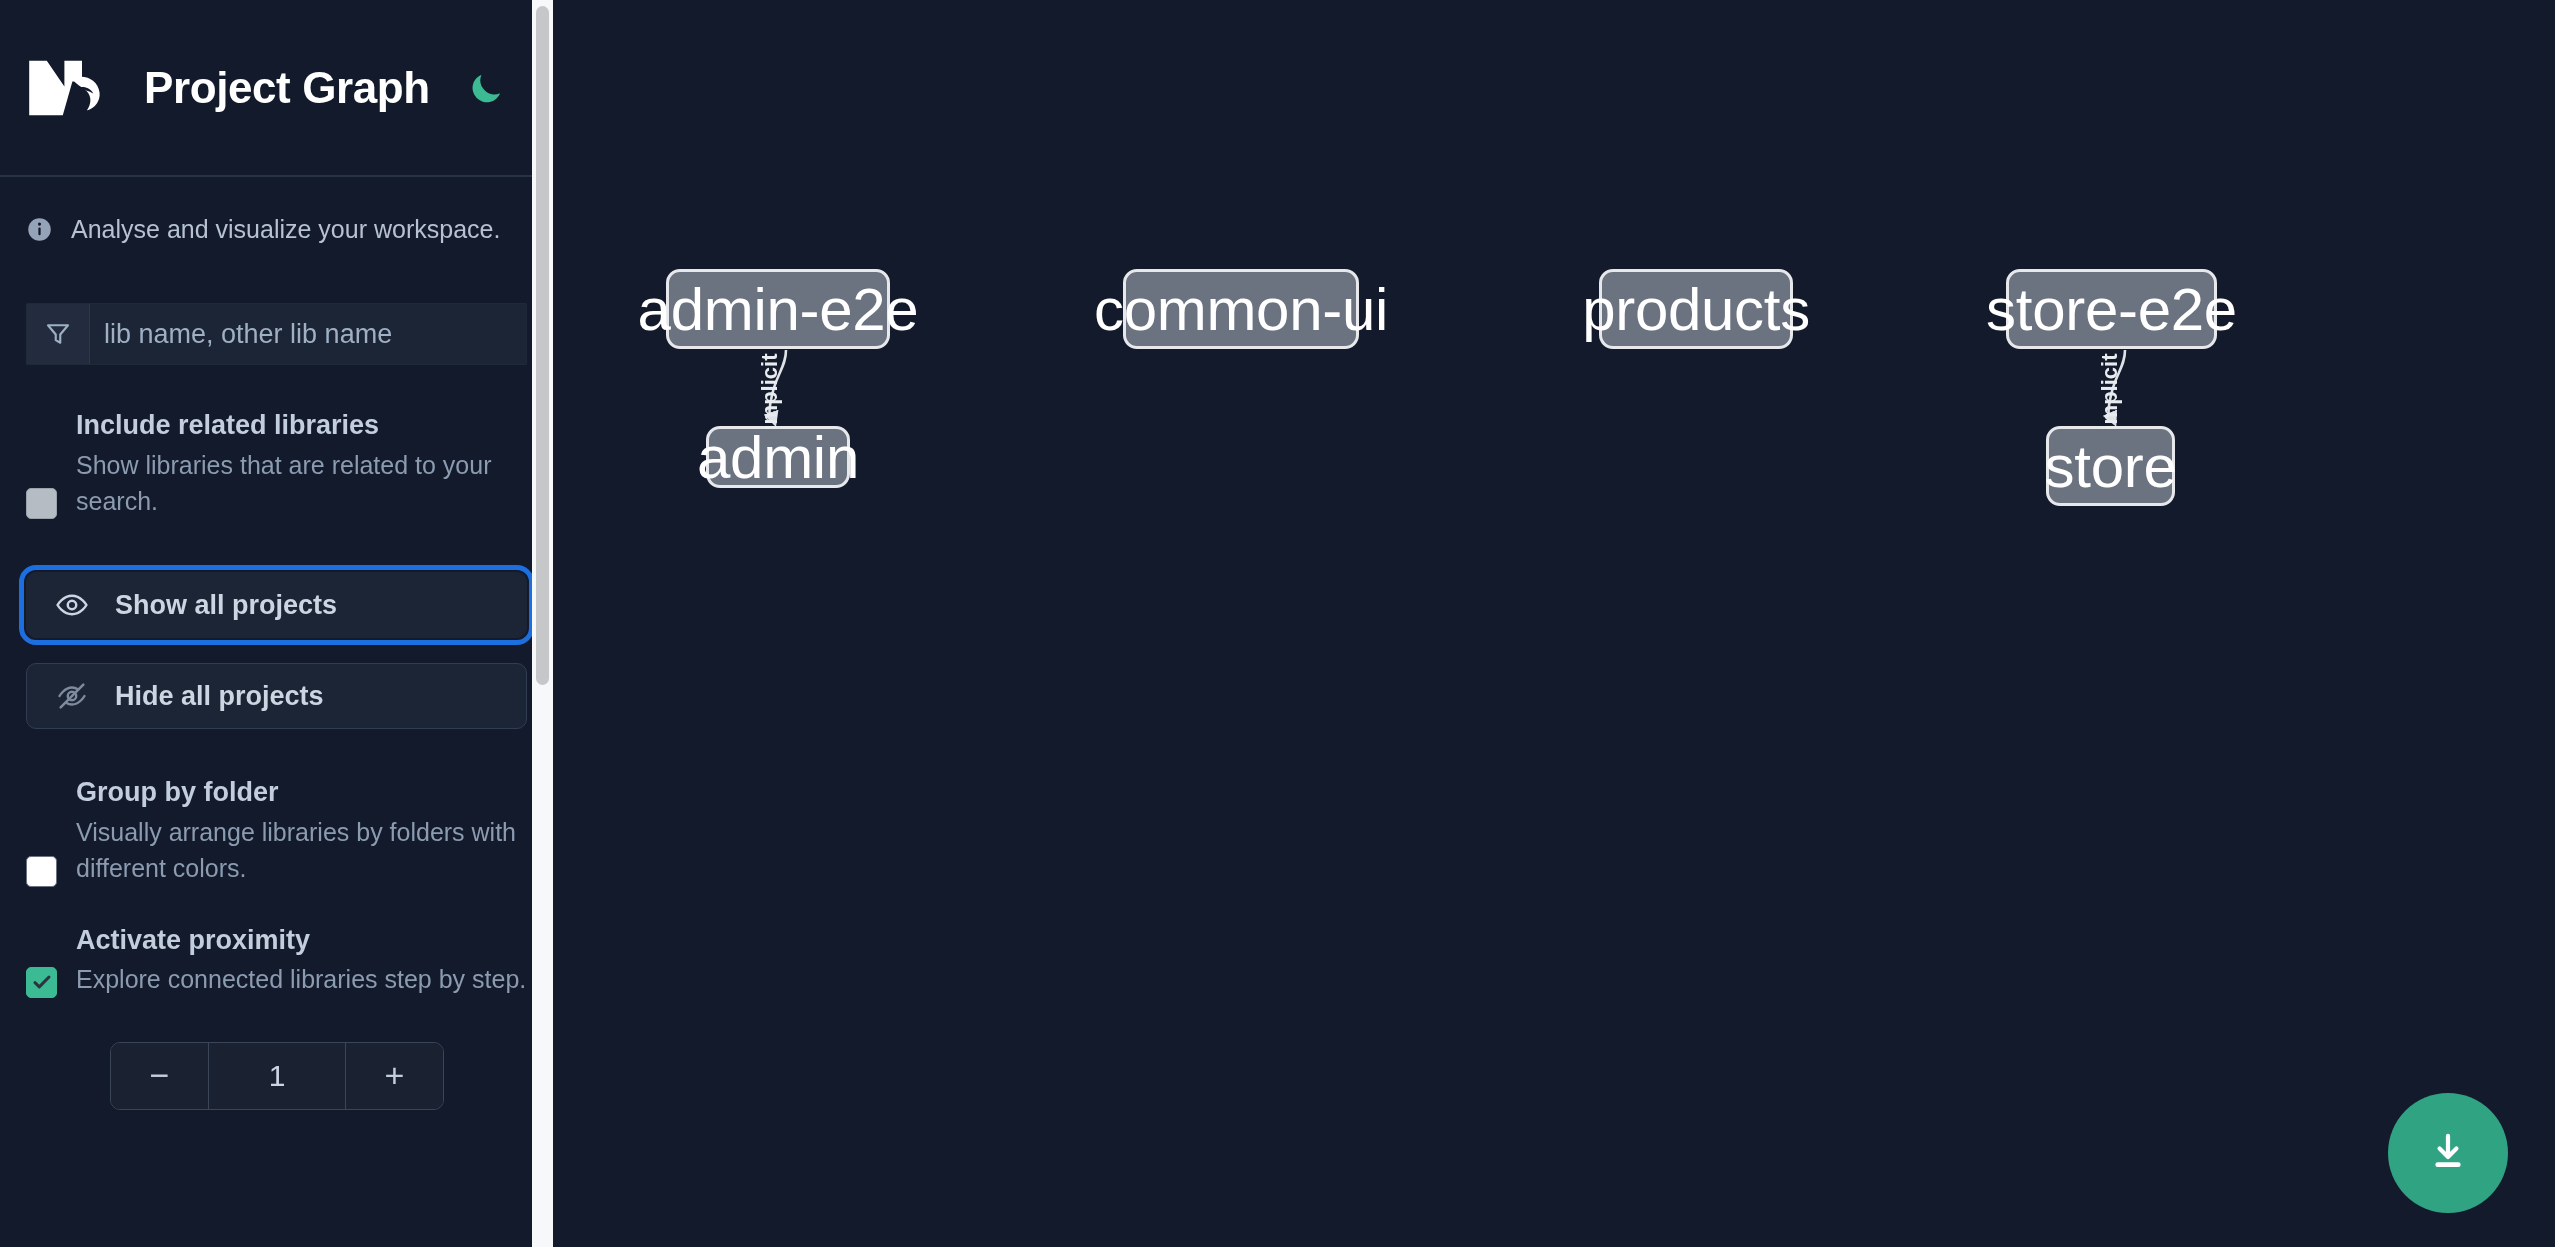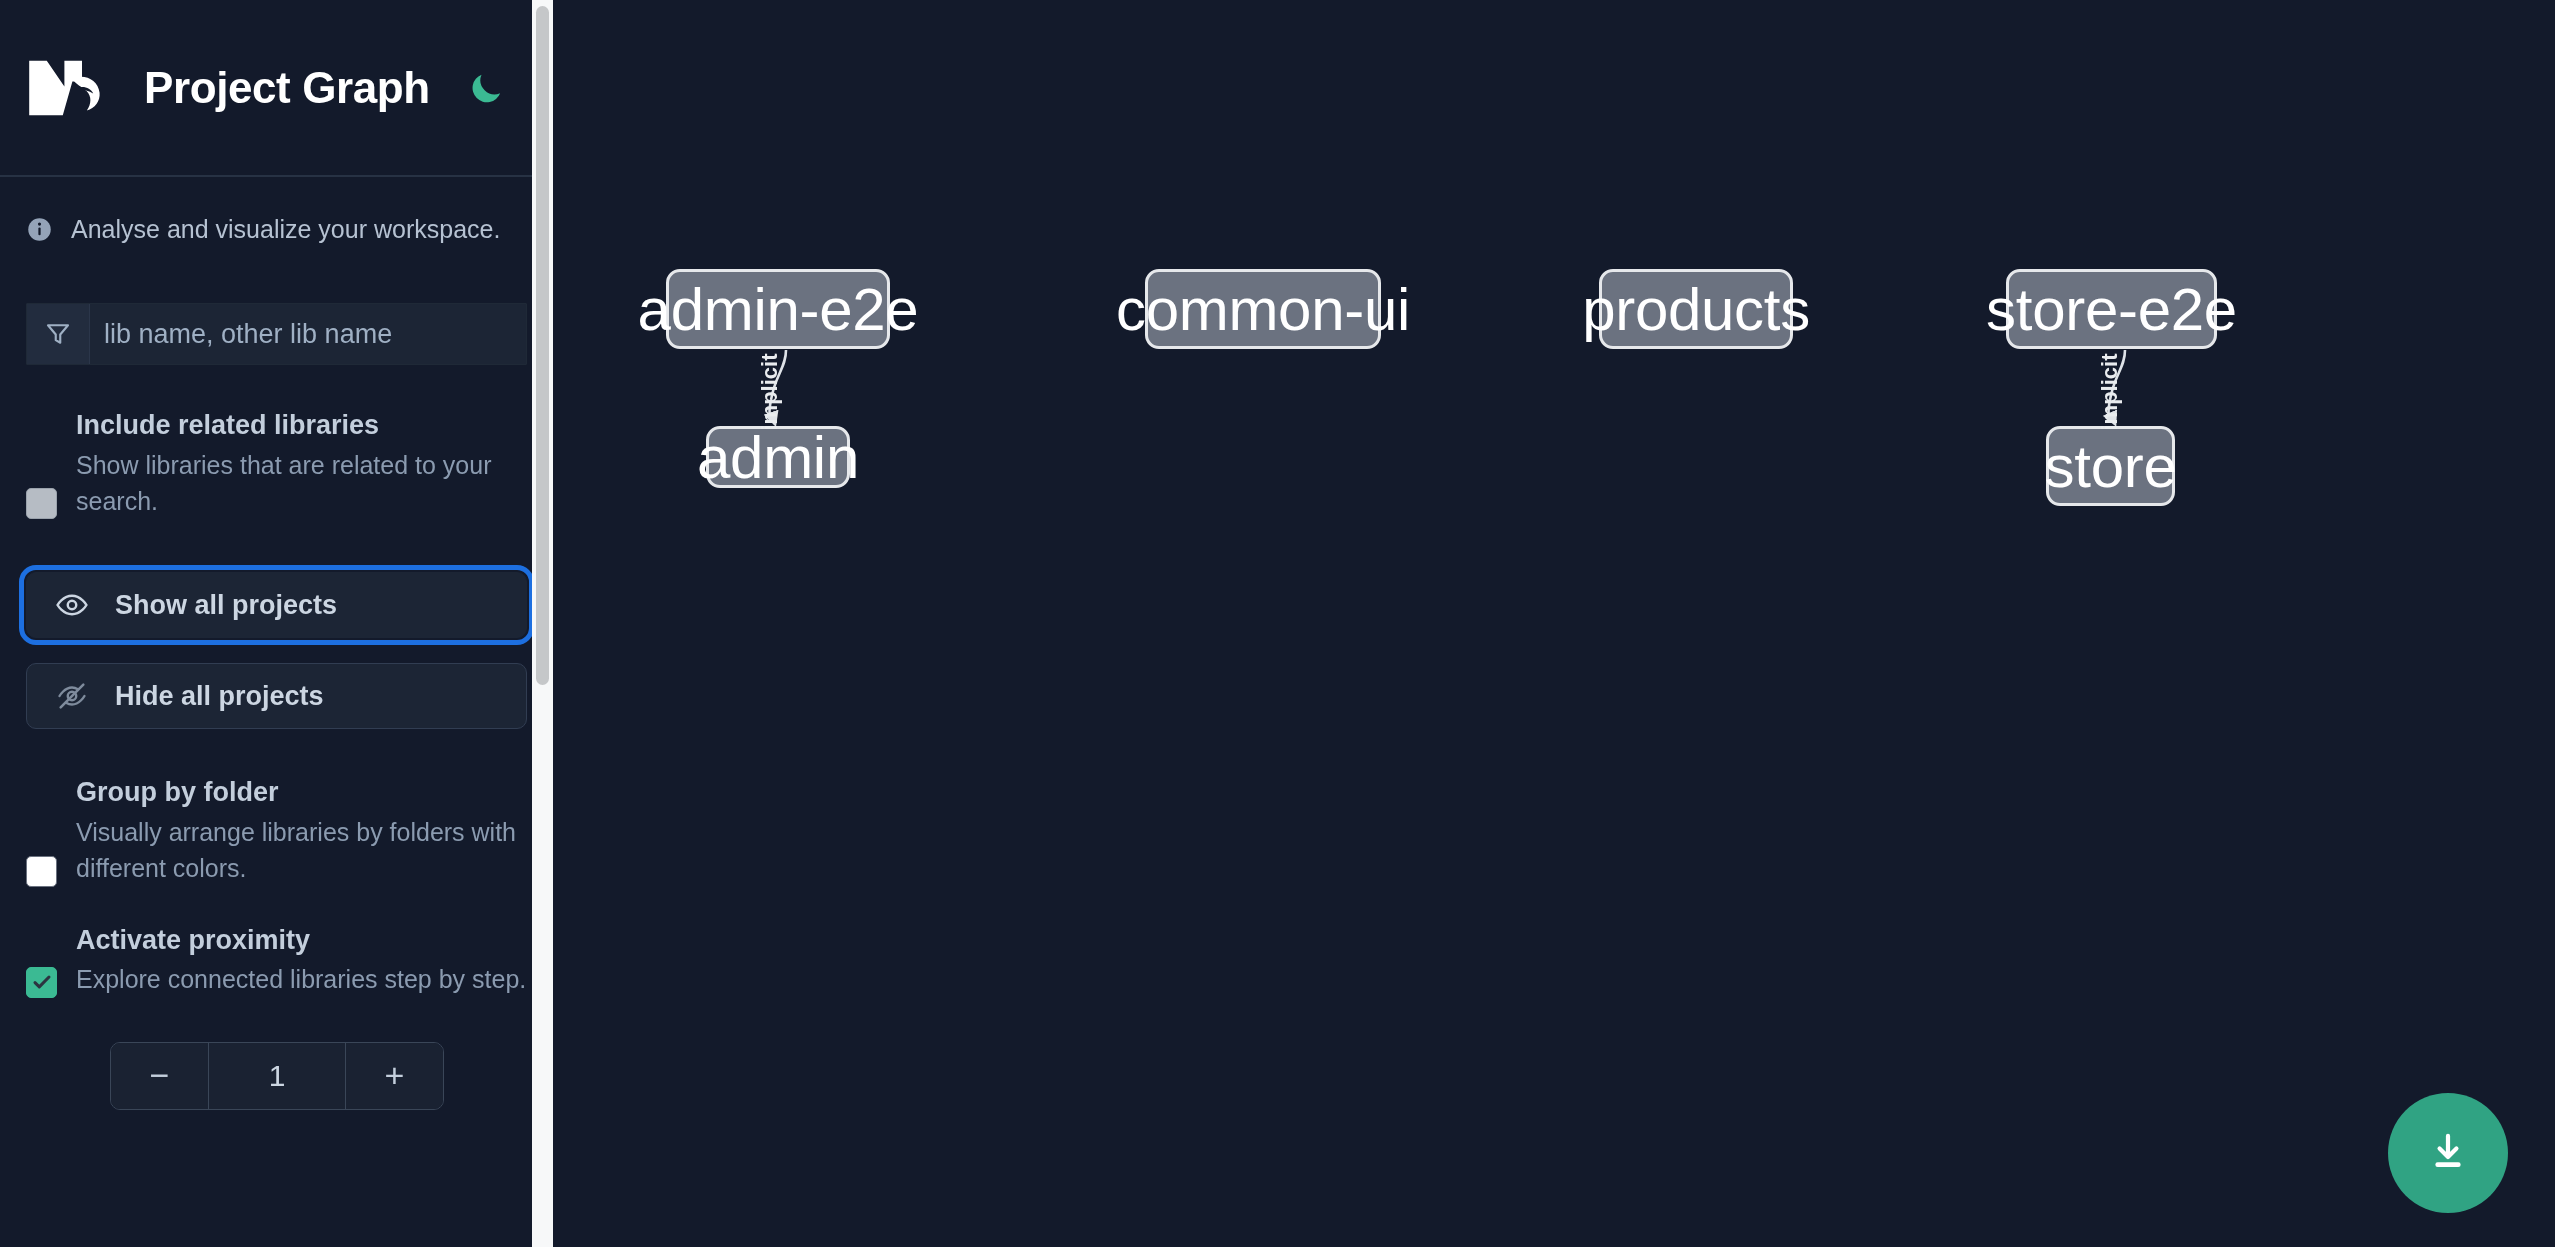--- a/index.html
+++ b/index.html
@@ -408,21 +408,21 @@
           <path d="M0 0 L10 5 L0 10 z" fill="#dfe3e8"></path>
         </marker>
       </defs>
       <path d="M233 350 C233 368 222 375 218 400 C214 420 219 415 222 424" fill="none" stroke="#dfe3e8" stroke-width="2.6" marker-end="url(#arrow)"></path>
       <path d="M1572 350 C1572 368 1561 375 1557 400 C1553 420 1558 415 1562 424" fill="none" stroke="#dfe3e8" stroke-width="2.6" marker-end="url(#arrow)"></path>
     </svg>
 
     <div class="gnode" style="left:113px; top:269px; width:224px; height:80px;">
       <span>admin-e2e</span>
     </div>
-    <div class="gnode" style="left:592px; top:269px; width:236px; height:80px;">
+    <div class="gnode" style="left:570px; top:269px; width:236px; height:80px;">
       <span>common-ui</span>
     </div>
     <div class="gnode" style="left:1046px; top:269px; width:194px; height:80px;">
       <span>products</span>
     </div>
     <div class="gnode" style="left:1453px; top:269px; width:211px; height:80px;">
       <span>store-e2e</span>
     </div>
     <div class="gnode" style="left:153px; top:426px; width:144px; height:62px;">
       <span>admin</span>

